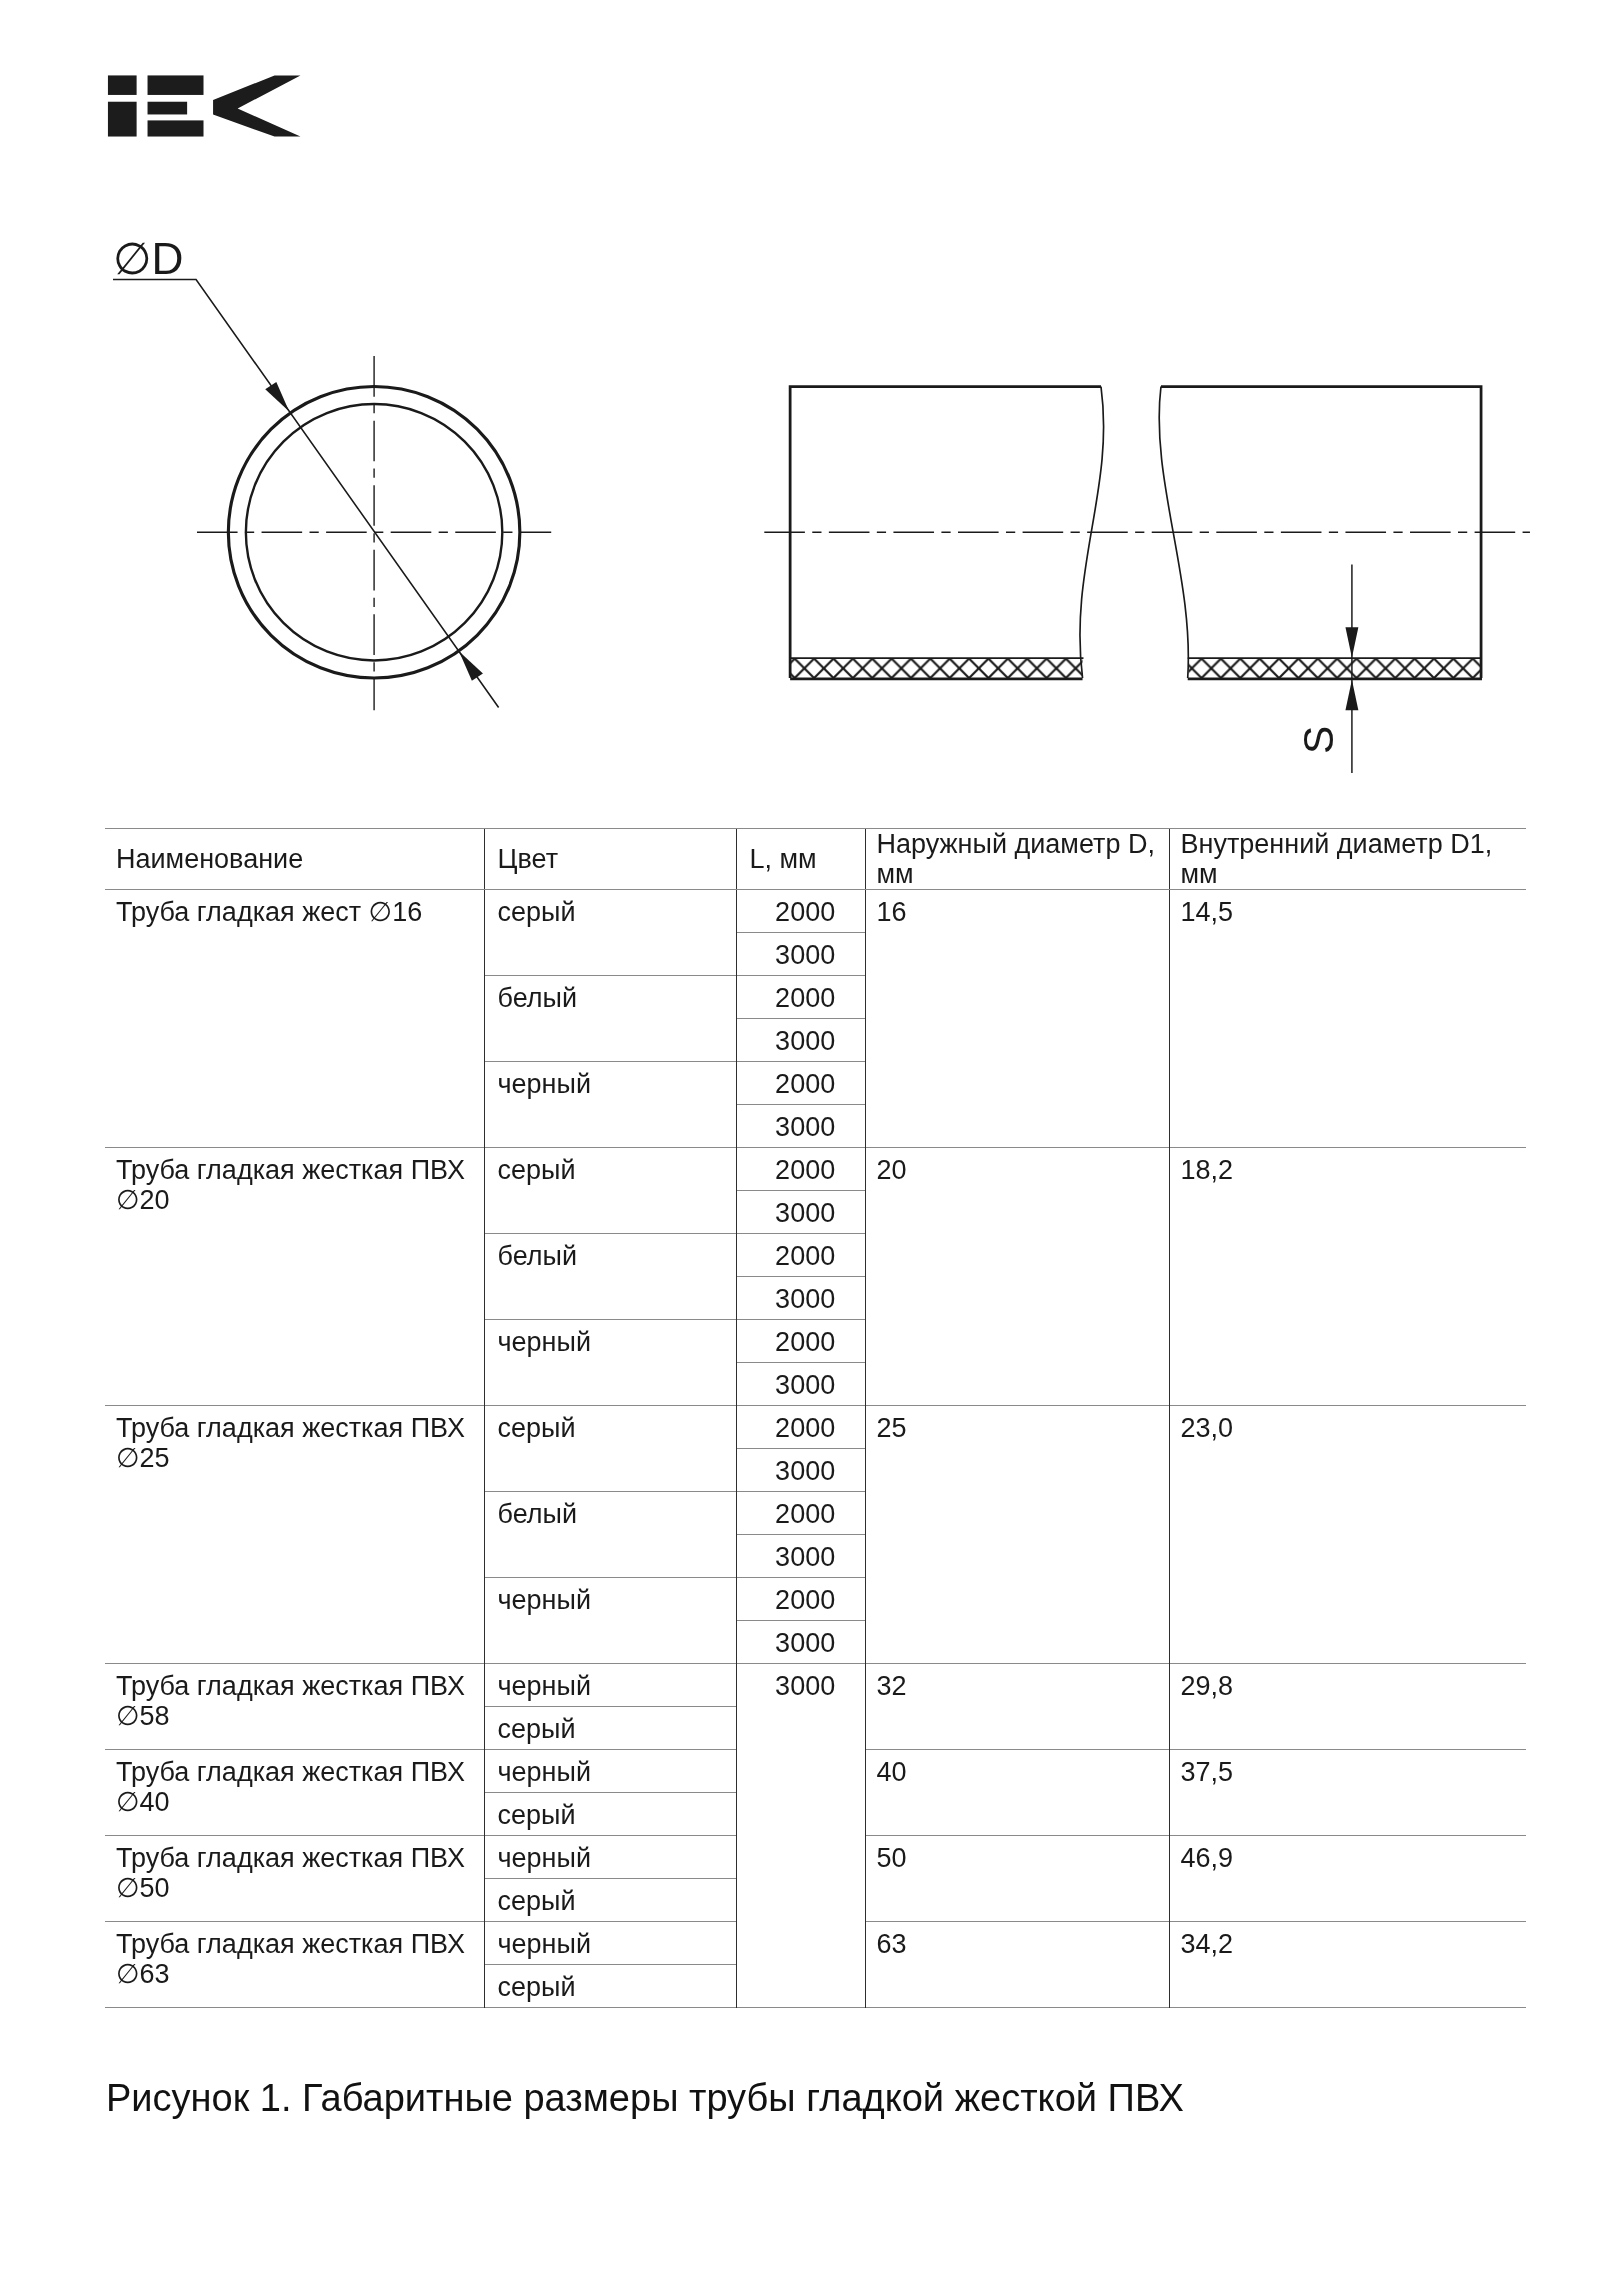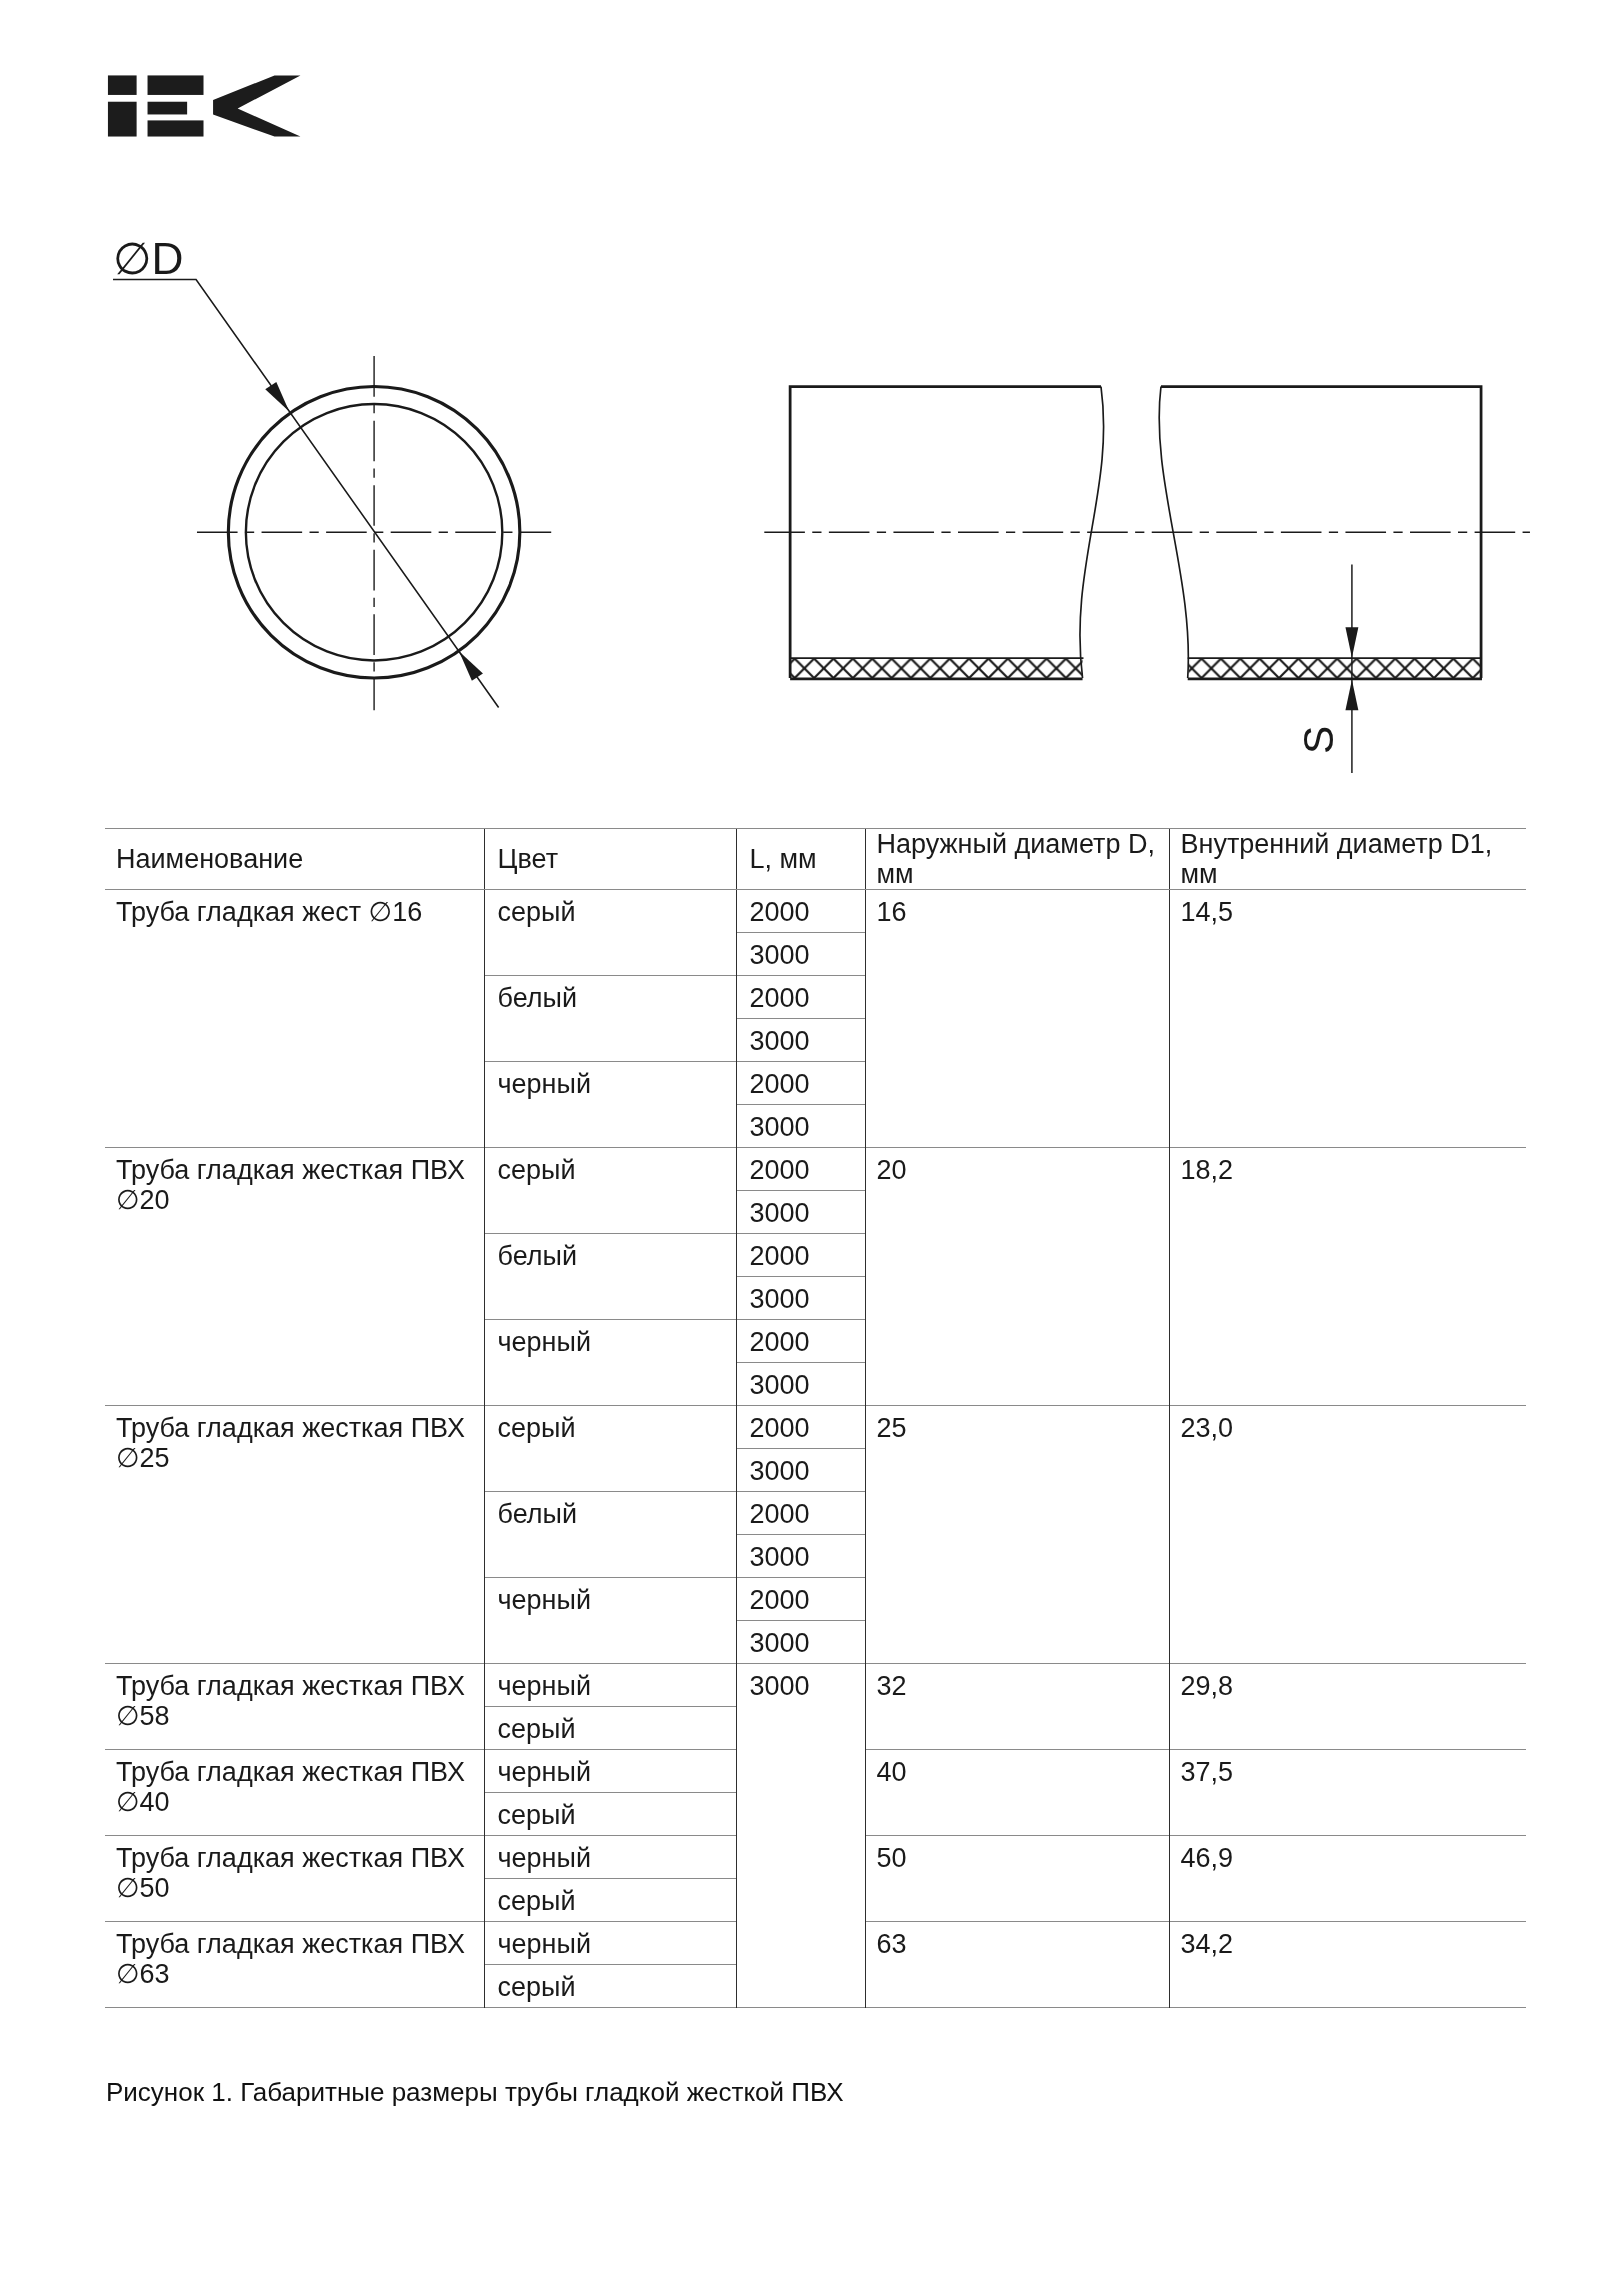--- a/index.html
+++ b/index.html
@@ -37,32 +37,32 @@
     padding:0;
   }
   table.dims td {
     vertical-align:top;
     border-top:1.8px solid #8a8a8a;
     padding:6.5px 3.7px 0 0;
   }
   .bl { border-left:1.8px solid #2e2e2e; }
   .col-name { padding-left:11px !important; }
   .col-color { padding-left:13px !important; }
-  .col-l { padding-left:13px !important; }
+  .col-l { padding-left:13px !important;text-align:center; }
   .col-d { padding-left:11px !important; }
   .col-d1 { padding-left:11px !important; }
   th.col-name { padding-left:11px; }
   th.col-color { padding-left:13px;margin-top:17px; }
   th.col-l { padding-left:13px; }
   th.col-d { padding-left:11px; }
   th.col-d1 { padding-left:11px; }
 
   .caption {
     position:absolute; left:106px; top:2077px;
-    font-size:26px;
+    font-size:38px;
     color:#111111;
   }
 </style>
 </head>
 <body>
 
 <div class="page">
 
   <svg class="fig" width="1619" height="821" viewBox="0 0 1754 890">
     <defs>

